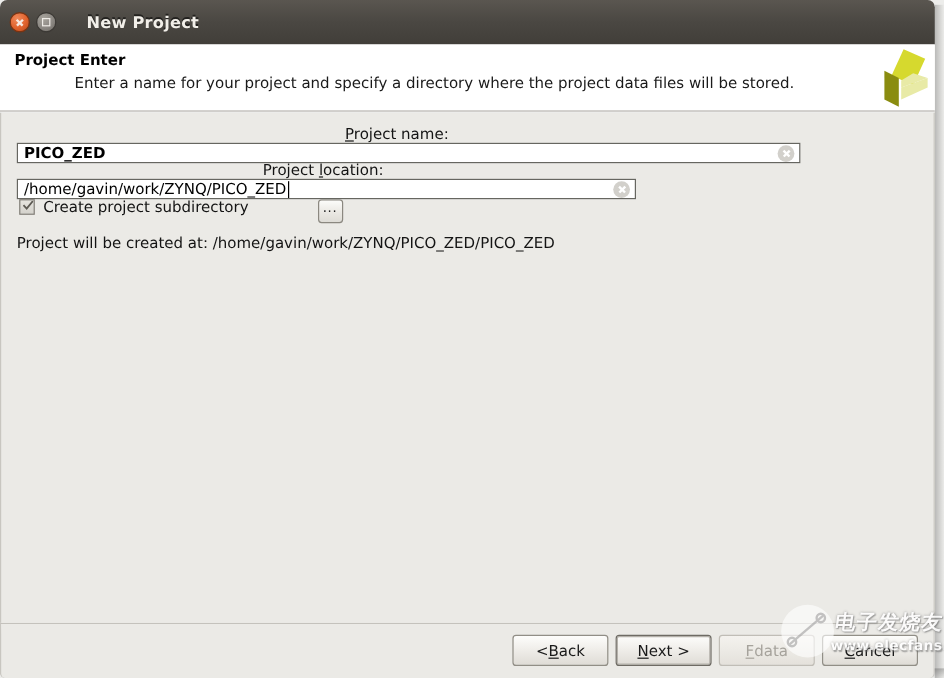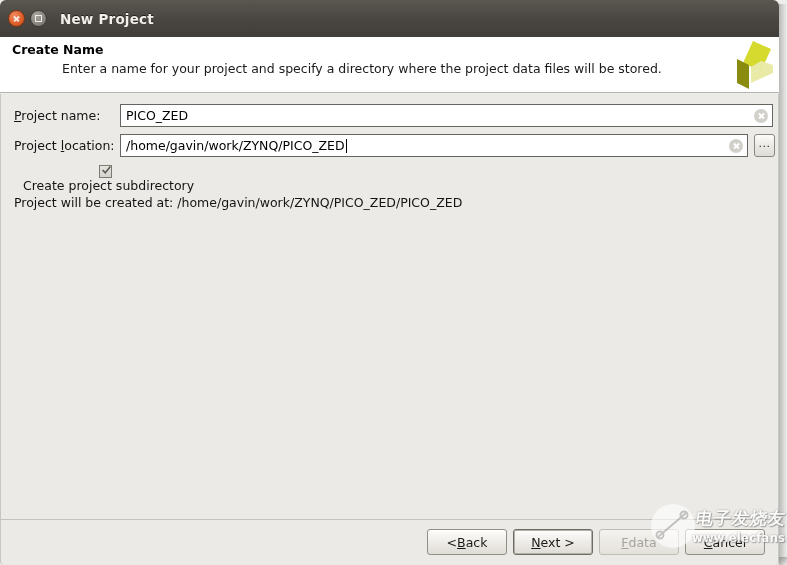--- a/index.html
+++ b/index.html
@@ -74,21 +74,21 @@
   }
   .win-btn.maximize .sq {
     width: 7px; height: 7px;
     border: 1.5px solid #efece7;
   }
 
   .titlebar-title {
     color: #f2efe9;
     font-size: 13.5px;
     font-weight: bold;
-    margin-left: 8px;
+    margin-left: 20px;
     letter-spacing: 0.2px;
     text-shadow: 0 -1px 0 rgba(0,0,0,0.55);
   }
 
   
   .header {
     position: absolute;
     left: 0; top: 37px;
     width: 779px;
     height: 56px;
@@ -124,20 +124,21 @@
     background: #ebeae6;
     border-left: 1px solid #c8c6c0;
     border-right: 1px solid #c8c6c0;
   }
 
   .field-row {
     position: absolute;
     display: flex;
     align-items: center;
     height: 23px;
+    flex-direction: column;
   }
   .row-name     { left: 13px;  top: 10px;  }
   .row-location { left: 13px;  top: 40px;  }
 
   .field-label {
     font-size: 12.5px;
     color: #141414;
     width: 106px;
     flex: 0 0 auto;
     white-space: nowrap;
@@ -145,22 +146,22 @@
   .field-label u { text-decoration: underline; }
 
   .input-wrap {
     position: relative;
     height: 23px;
     background: #ffffff;
     border: 1px solid #666660;
     display: flex;
     align-items: center;
   }
-  .input-wrap.name     { width: 653px; }
-  .input-wrap.location { width: 628px; }
+  .input-wrap.name     { width: 653px; font-weight: bold; }
+  .input-wrap.location { width: 516px; }
 
   .input-value {
     font-size: 12.5px;
     color: #000000;
     padding-left: 5px;
     white-space: nowrap;
     overflow: hidden;
   }
   .caret {
     display: inline-block;
@@ -208,21 +209,20 @@
     letter-spacing: 0.5px;
   }
 
   
   .check-row {
     position: absolute;
     left: 15px; top: 71px;
     display: flex;
     align-items: center;
     cursor: pointer;
-    flex-direction: column;
   }
   .checkbox {
     width: 13px; height: 13px;
     background: linear-gradient(to bottom, #e6e4de, #d4d2cc);
     border: 1px solid #7d7a73;
     position: relative;
     flex: 0 0 auto;
   }
   .checkbox .tick {
     position: absolute;
@@ -333,21 +333,21 @@
     <div class="win-btn close"></div>
     <div class="win-btn maximize">
       <div class="sq"></div>
     </div>
     <div class="titlebar-title">New Project</div>
   </div>
   <div class="titlebar-shadow-r"></div>
   <div class="titlebar-shadow-b"></div>
 
   <div class="header">
-    <div class="header-title">Create Name</div>
+    <div class="header-title">Project Enter</div>
     <div class="header-desc">Enter a name for your project and specify a directory where the project data files will be stored.</div>
     <svg class="logo" viewBox="0 0 56 54">
       <polygon points="30,2 48,10 38,32 20,24" fill="#d6d92e"></polygon>
       <polygon points="14,20 26,26 26,50 14,44" fill="#8a8c10"></polygon>
       <polygon points="28,34 50,26 50,34 28,44" fill="#e8eaa6"></polygon>
       <polygon points="28,34 50,26 38,22 28,28" fill="#e8eaa6"></polygon>
     </svg>
   </div>
 
   <div class="body">

